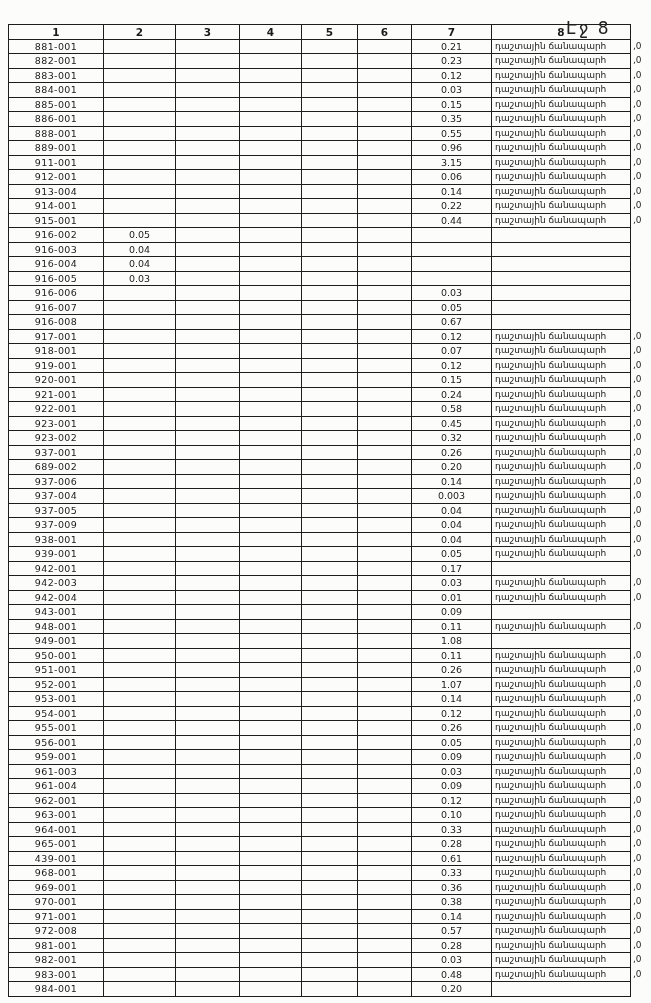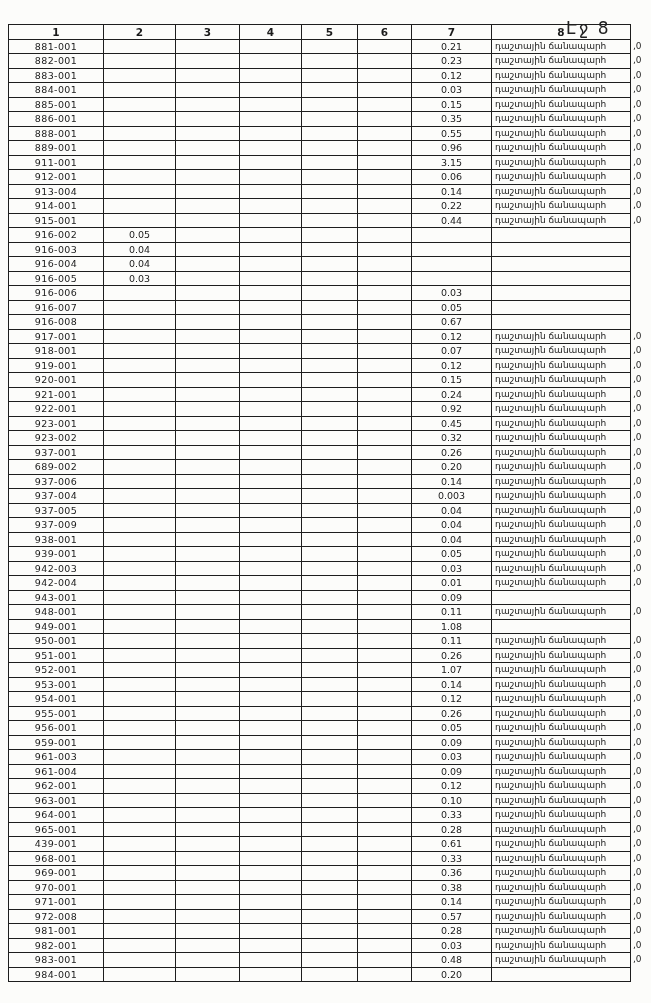--- a/index.html
+++ b/index.html
@@ -356,21 +356,21 @@
         <td class="c-c8">դաշտային ճանապարհ</td>
         <td class="c-edge">,0</td>
       </tr>
       <tr>
         <td class="c-id">922-001</td>
         <td class="c-c2"></td>
         <td class="c-c3"></td>
         <td class="c-c4"></td>
         <td class="c-c5"></td>
         <td class="c-c6"></td>
-        <td class="c-c7">0.92</td>
+        <td class="c-c7">0.58</td>
         <td class="c-c8">դաշտային ճանապարհ</td>
         <td class="c-edge">,0</td>
       </tr>
       <tr>
         <td class="c-id">923-001</td>
         <td class="c-c2"></td>
         <td class="c-c3"></td>
         <td class="c-c4"></td>
         <td class="c-c5"></td>
         <td class="c-c6"></td>
@@ -469,20 +469,31 @@
       <tr>
         <td class="c-id">939-001</td>
         <td class="c-c2"></td>
         <td class="c-c3"></td>
         <td class="c-c4"></td>
         <td class="c-c5"></td>
         <td class="c-c6"></td>
         <td class="c-c7">0.05</td>
         <td class="c-c8">դաշտային ճանապարհ</td>
         <td class="c-edge">,0</td>
+      </tr>
+      <tr>
+        <td class="c-id">942-001</td>
+        <td class="c-c2"></td>
+        <td class="c-c3"></td>
+        <td class="c-c4"></td>
+        <td class="c-c5"></td>
+        <td class="c-c6"></td>
+        <td class="c-c7">0.17</td>
+        <td class="c-c8"></td>
+        <td class="c-edge"></td>
       </tr>
       <tr>
         <td class="c-id">942-003</td>
         <td class="c-c2"></td>
         <td class="c-c3"></td>
         <td class="c-c4"></td>
         <td class="c-c5"></td>
         <td class="c-c6"></td>
         <td class="c-c7">0.03</td>
         <td class="c-c8">դաշտային ճանապարհ</td>

